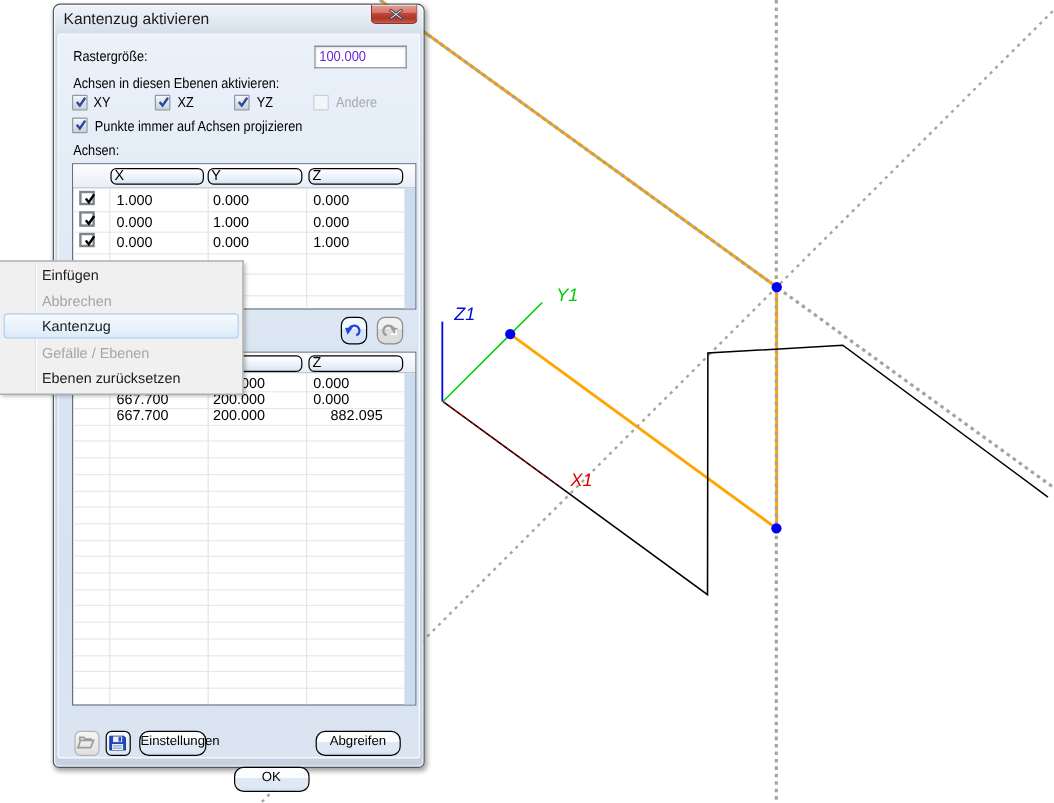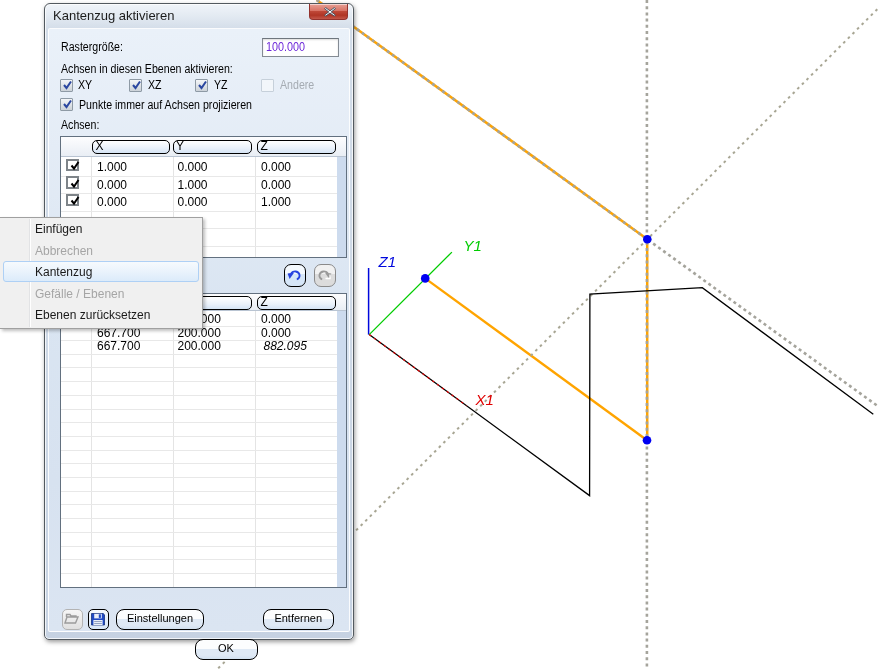--- a/index.html
+++ b/index.html
@@ -227,37 +227,37 @@
     <div class="hline" style="top:265.2px;"></div>
     <div class="hline" style="top:278.9px;"></div>
     <div class="cell" style="left:36.5px; top:18px;">667.700</div>
     <div class="cell" style="left:117px; top:18px;">200.000</div>
     <div class="cell" style="left:200.5px; top:18px;">0.000</div>
     <div class="cell" style="left:36.5px; top:31.7px;">667.700</div>
     <div class="cell" style="left:117px; top:31.7px;">200.000</div>
     <div class="cell" style="left:200.5px; top:31.7px;">0.000</div>
     <div class="cell" style="left:36.5px; top:45.4px;">667.700</div>
     <div class="cell" style="left:117px; top:45.4px;">200.000</div>
-    <div class="cell" style="left:203px; top:45.4px;font-style:italic;">882.095</div>
+    <div class="cell" style="left:215px; top:45.4px;">882.095</div>
   </div>
 
   <div class="sbtn" id="sb1" style="left:16.5px; top:605px;"><svg width="18" height="18" viewBox="0 0 18 18">
         <path d="M2 13 L4 7 L15 7 L12.5 13 Z M3.5 7 L3.5 4.5 L7 4.5 L8 6 L13 6 L13 7" fill="none" stroke="#9c9c9c" stroke-width="1.4"></path>
       </svg></div>
   <div class="sbtn" id="sb2" style="left:43px; top:605px;"><svg width="18" height="18" viewBox="0 0 18 18">
         <path d="M2.5 3.5 H14.2 L15.5 4.8 V15 H2.5 Z" fill="#1f49c4" stroke="#16337e" stroke-width="0.8"></path>
         <rect x="5.2" y="3.8" width="7.6" height="4.6" fill="#e8eef8"></rect>
         <rect x="9.8" y="4.3" width="2.1" height="3.6" fill="#1f49c4"></rect>
         <rect x="4.4" y="10" width="9.2" height="5" fill="#e8eef8"></rect>
         <rect x="5.2" y="11.1" width="7.6" height="0.9" fill="#8899bb"></rect>
         <rect x="5.2" y="13" width="7.6" height="0.9" fill="#8899bb"></rect>
       </svg></div>
-  <div class="btn" style="left:71px; top:605px; width:88px;">Einstellungen</div>
+  <div class="btn" style="left:71px; top:605px; width:56px;">Einstellungen</div>
   <div class="btn" style="left:149.5px; top:635px; width:63px;">OK</div>
-  <div class="btn" style="left:218px; top:605px; width:70.5px;">Entfernen</div>
+  <div class="btn" style="left:218px; top:605px; width:70.5px;">Abgreifen</div>
 </div>
 
 <div id="menu">
   <div class="gutter"></div>
   <div id="hilite"></div>
   <div class="mi" style="top:3.5px;">Einfügen</div>
   <div class="mi dis" style="top:26.2px;">Abbrechen</div>
   <div class="mi" style="top:47.2px;">Kantenzug</div>
   <div class="mi dis" style="top:69.2px;">Gefälle / Ebenen</div>
   <div class="mi" style="top:89.7px;">Ebenen zurücksetzen</div>

